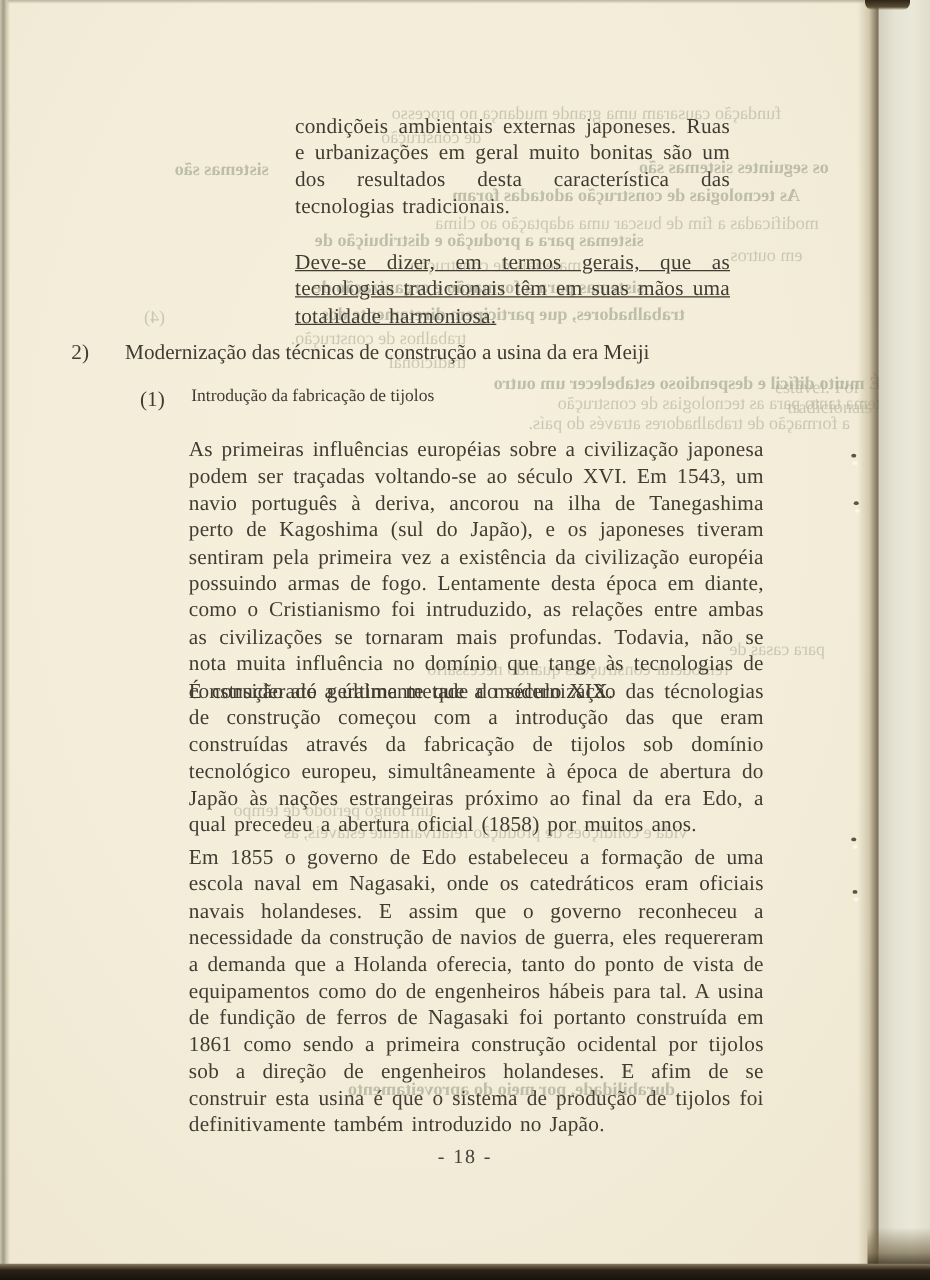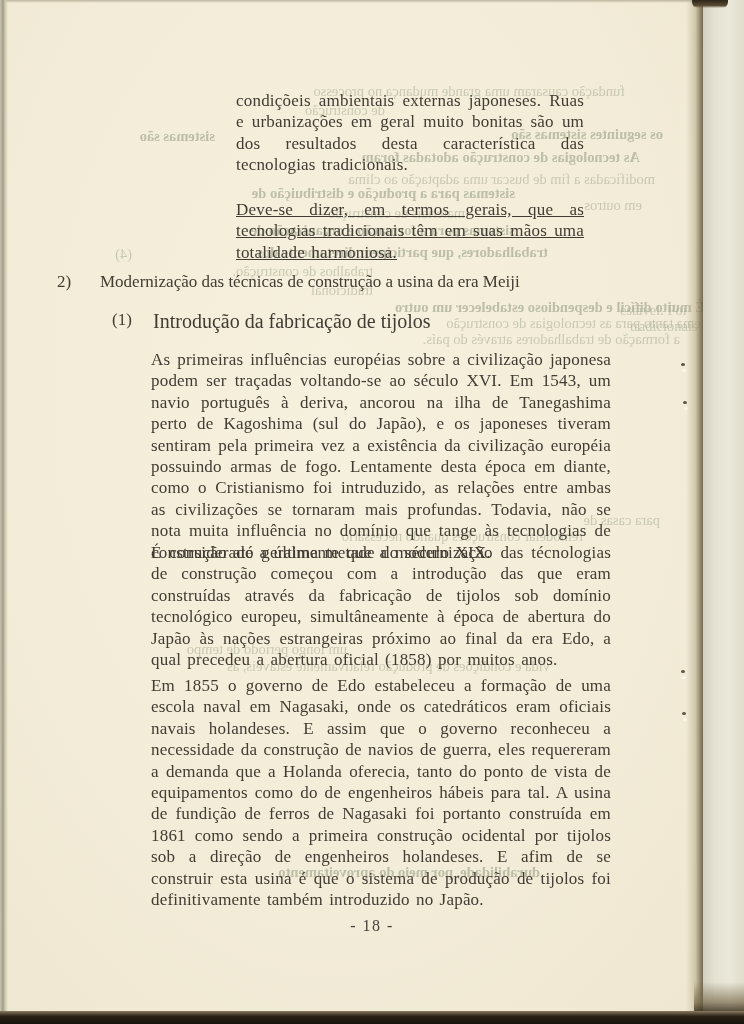--- a/index.html
+++ b/index.html
@@ -33,21 +33,21 @@
   
   .textlayer{position:absolute;inset:0;color:#413b32;}
   .block,.para,.hrow span,.pageno{position:absolute;margin:0;}
   .block,.para{text-align:justify;font-size:17px;line-height:21.4px;
         letter-spacing:.2px;word-spacing:1.8px;}
   .blockA{left:236px;top:90px;width:348px;}
   .blockB{left:236px;top:199px;width:348px;text-decoration:underline;}
   .marker2{left:57px;top:272px;font-size:17px;}
   .title2{left:100px;top:272px;width:540px;font-size:17px;}
   .marker1{left:112px;top:310px;font-size:17px;}
-  .title1{left:153px;top:310px;width:480px;font-size:20px;}
+  .title1{left:153px;top:310px;width:480px;font-size:14px;}
   .p1{left:151px;top:349px;width:460px;}
   .p2{left:151px;top:542px;width:460px;}
   .p3{left:151px;top:675px;width:460px;}
   .pageno{left:0;top:917px;width:744px;text-align:center;font-size:16px;
         letter-spacing:1.5px;color:#46413a;}
   
   .speck{position:absolute;width:4px;height:3px;border-radius:50%;
         background:#5e5240;
         box-shadow:1px 6px 1px 0 rgba(253,249,238,.95);}
 </style>

